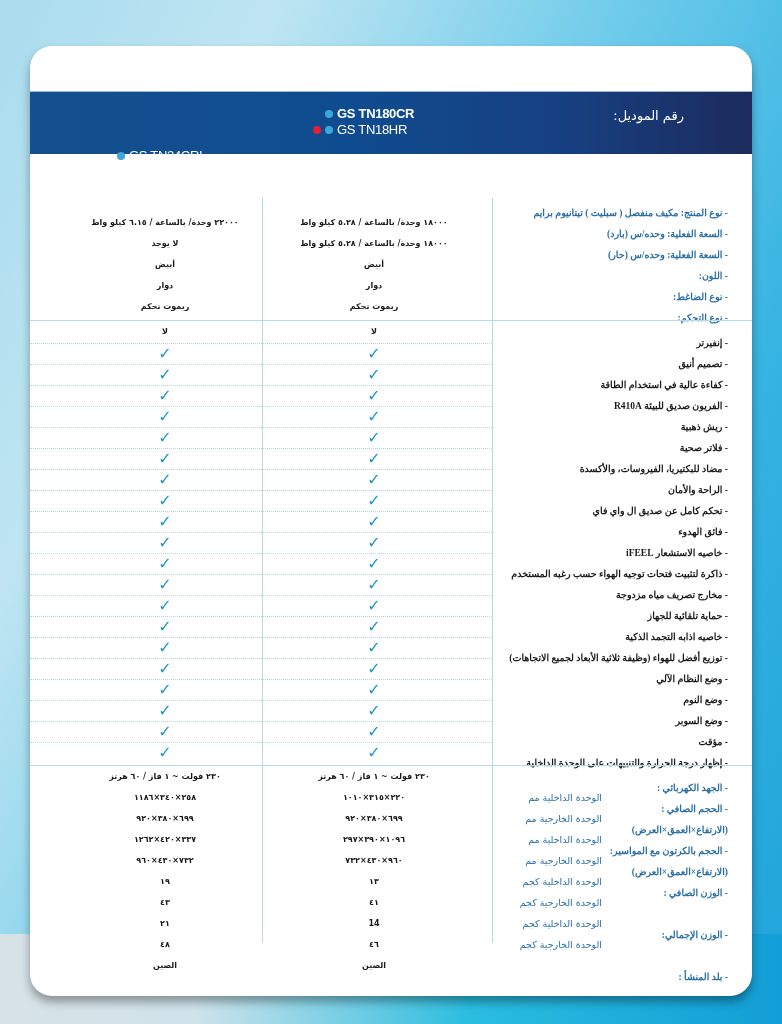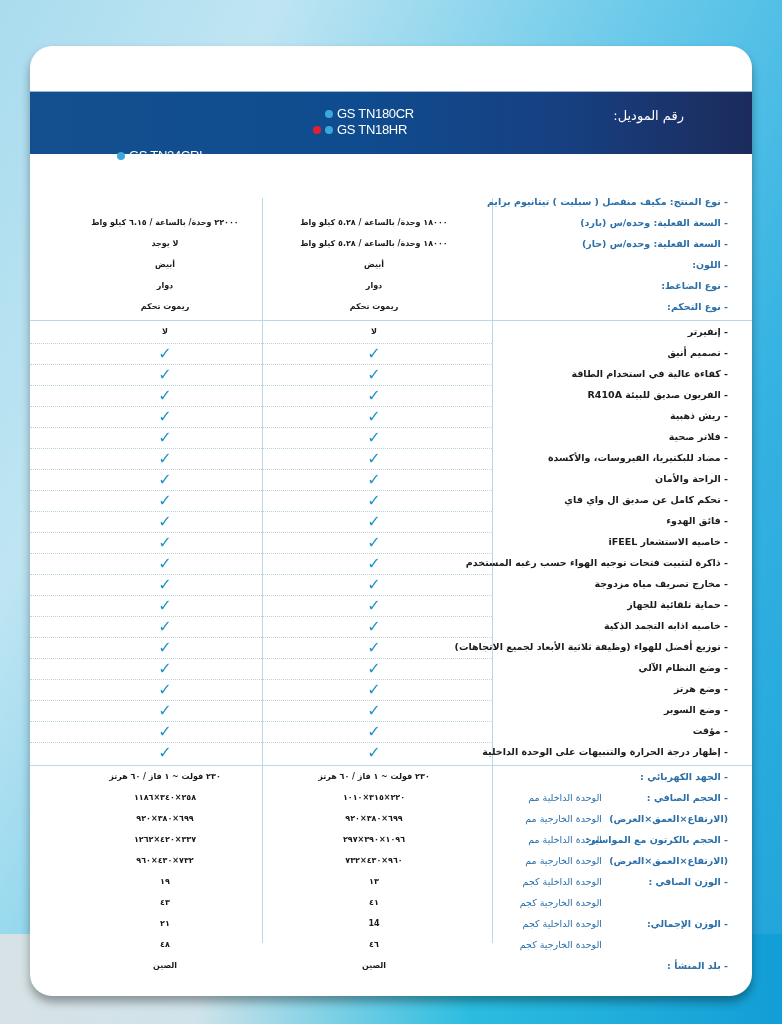--- a/index.html
+++ b/index.html
@@ -24,28 +24,28 @@
   }
   .header .title {
     position:absolute; right:68px; top:16px; color:#fff;
     font-size:13px; direction:rtl;
   }
   .model { position:absolute; color:#fff; font-family:"Liberation Sans", sans-serif; font-size:13px; letter-spacing:-0.3px; display:flex; align-items:center; gap:4px; }
   .dot { width:8px; height:8px; border-radius:50%; display:inline-block; }
   .dot.blue { background:#3ba7dd; }
   .dot.red { background:#e02030; }
   .m1 { left:87px; top:12px;margin-top:44px; }
-  .m2 { left:295px; top:14px; }
+  .m2 { left:295px; top:14px;font-weight:bold; }
   .m3 { left:283px; top:30px; }
 
   .table { position:absolute; left:0; top:107px; width:722px; }
   .row { position:absolute; left:0; width:722px; height:21px; }
   .lbl {
-    position:absolute; right:24px; top:3px; direction:rtl; white-space:nowrap;
-    color:#2a6fa8; font-size:9.5px; font-weight:bold;
+    position:absolute; right:24px; top:14px; direction:rtl; white-space:nowrap;
+    color:#2a6fa8; font-size:9.5px; font-weight:bold;font-family:Liberation Serif, serif;
   }
   .lbl.dark { color:#1c1c1c; }
   .sub {
     position:absolute; direction:rtl; white-space:nowrap;
     color:#2a6fa8; font-size:9.5px; font-weight:normal; top:3px;
   }
   .val {
     position:absolute; top:4px; text-align:center; direction:rtl; white-space:nowrap;
     color:#1a1a1a; font-size:8px; font-weight:bold;
   }
@@ -209,21 +209,21 @@
         <div class="val v1 chk">✓</div>
       </div>
       <div class="dotline" style="top: 505px;"></div>
       <div class="row" style="top: 506px;">
         <div class="lbl dark">- وضع النظام الآلي</div>
         <div class="val v2 chk">✓</div>
         <div class="val v1 chk">✓</div>
       </div>
       <div class="dotline" style="top: 526px;"></div>
       <div class="row" style="top: 527px;">
-        <div class="lbl dark">- وضع هرتز</div>
+        <div class="lbl dark">- وضع النوم</div>
         <div class="val v2 chk">✓</div>
         <div class="val v1 chk">✓</div>
       </div>
       <div class="dotline" style="top: 547px;"></div>
       <div class="row" style="top: 548px;">
         <div class="lbl dark">- وضع السوبر</div>
         <div class="val v2 chk">✓</div>
         <div class="val v1 chk">✓</div>
       </div>
       <div class="dotline" style="top: 568px;"></div>

